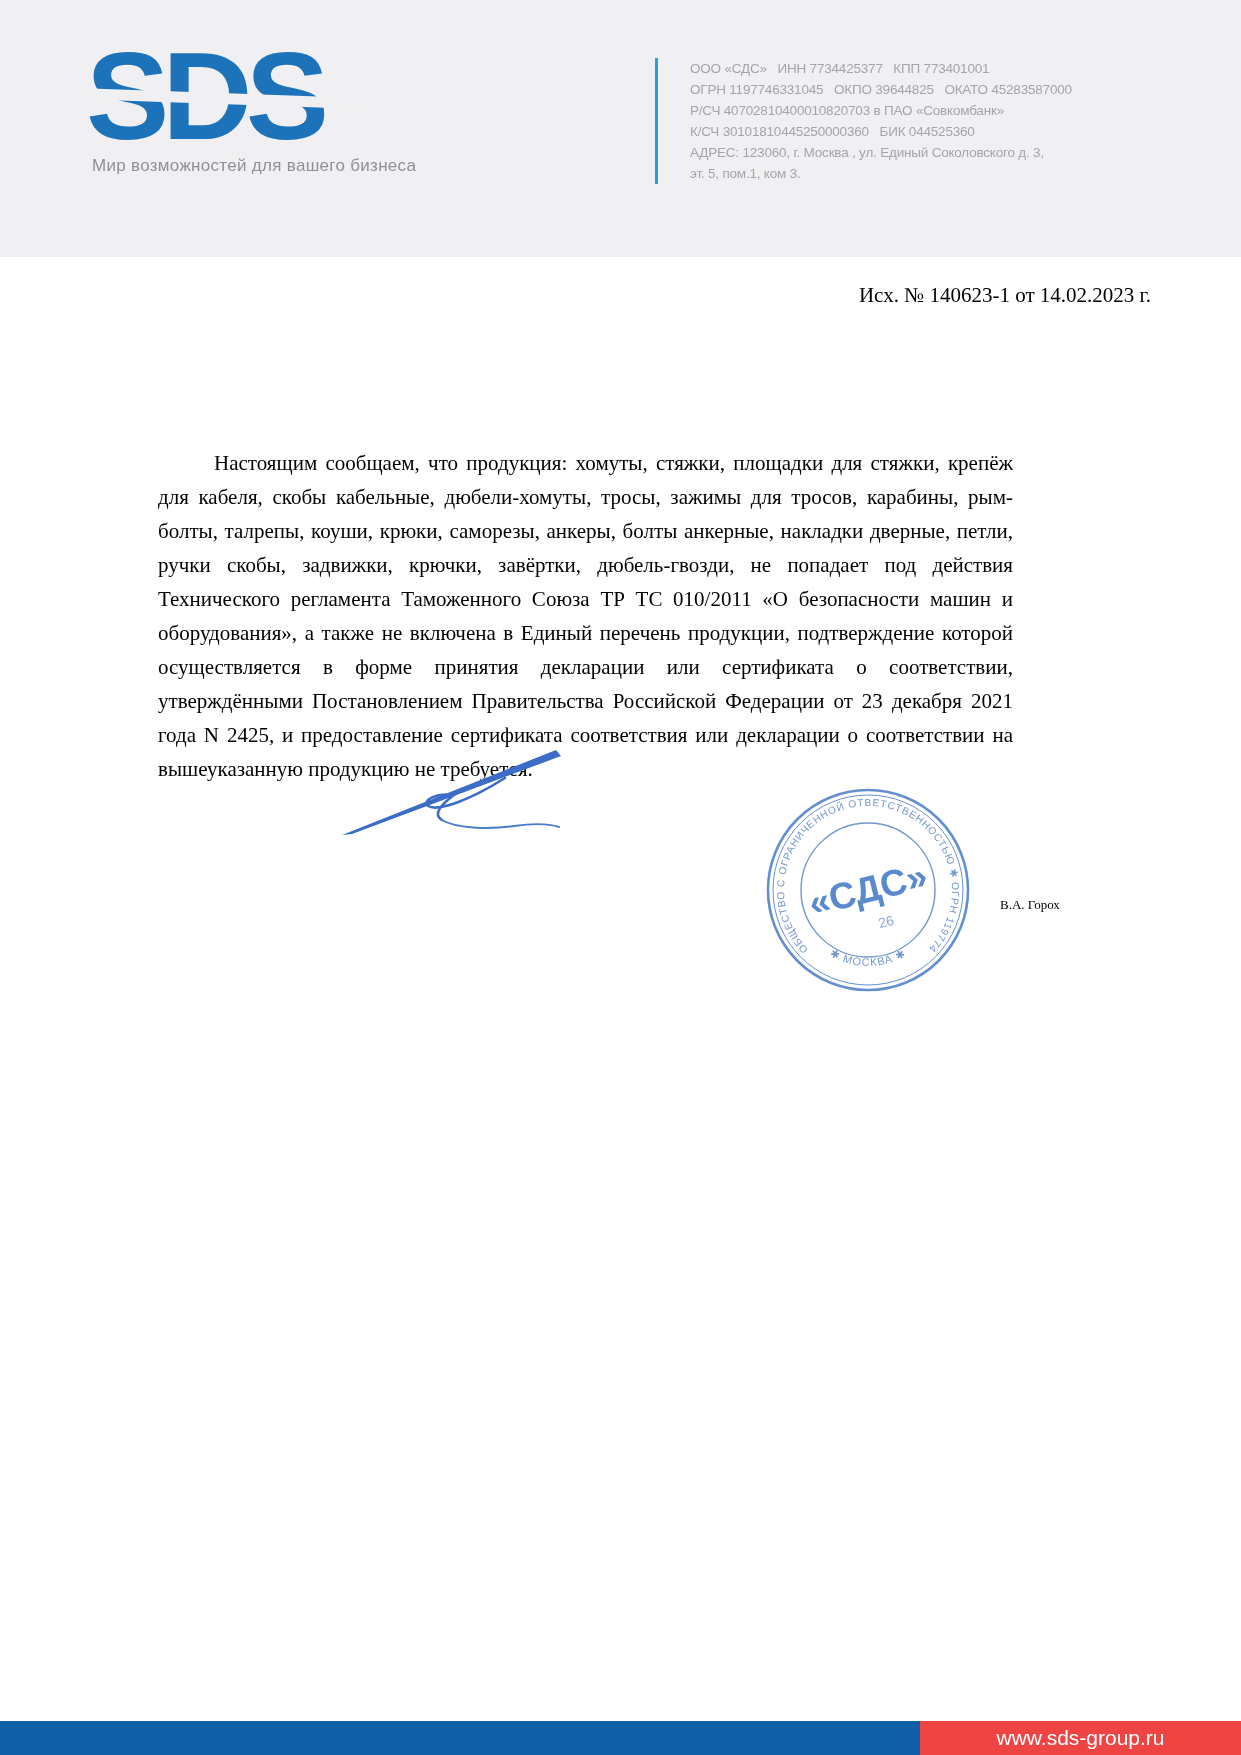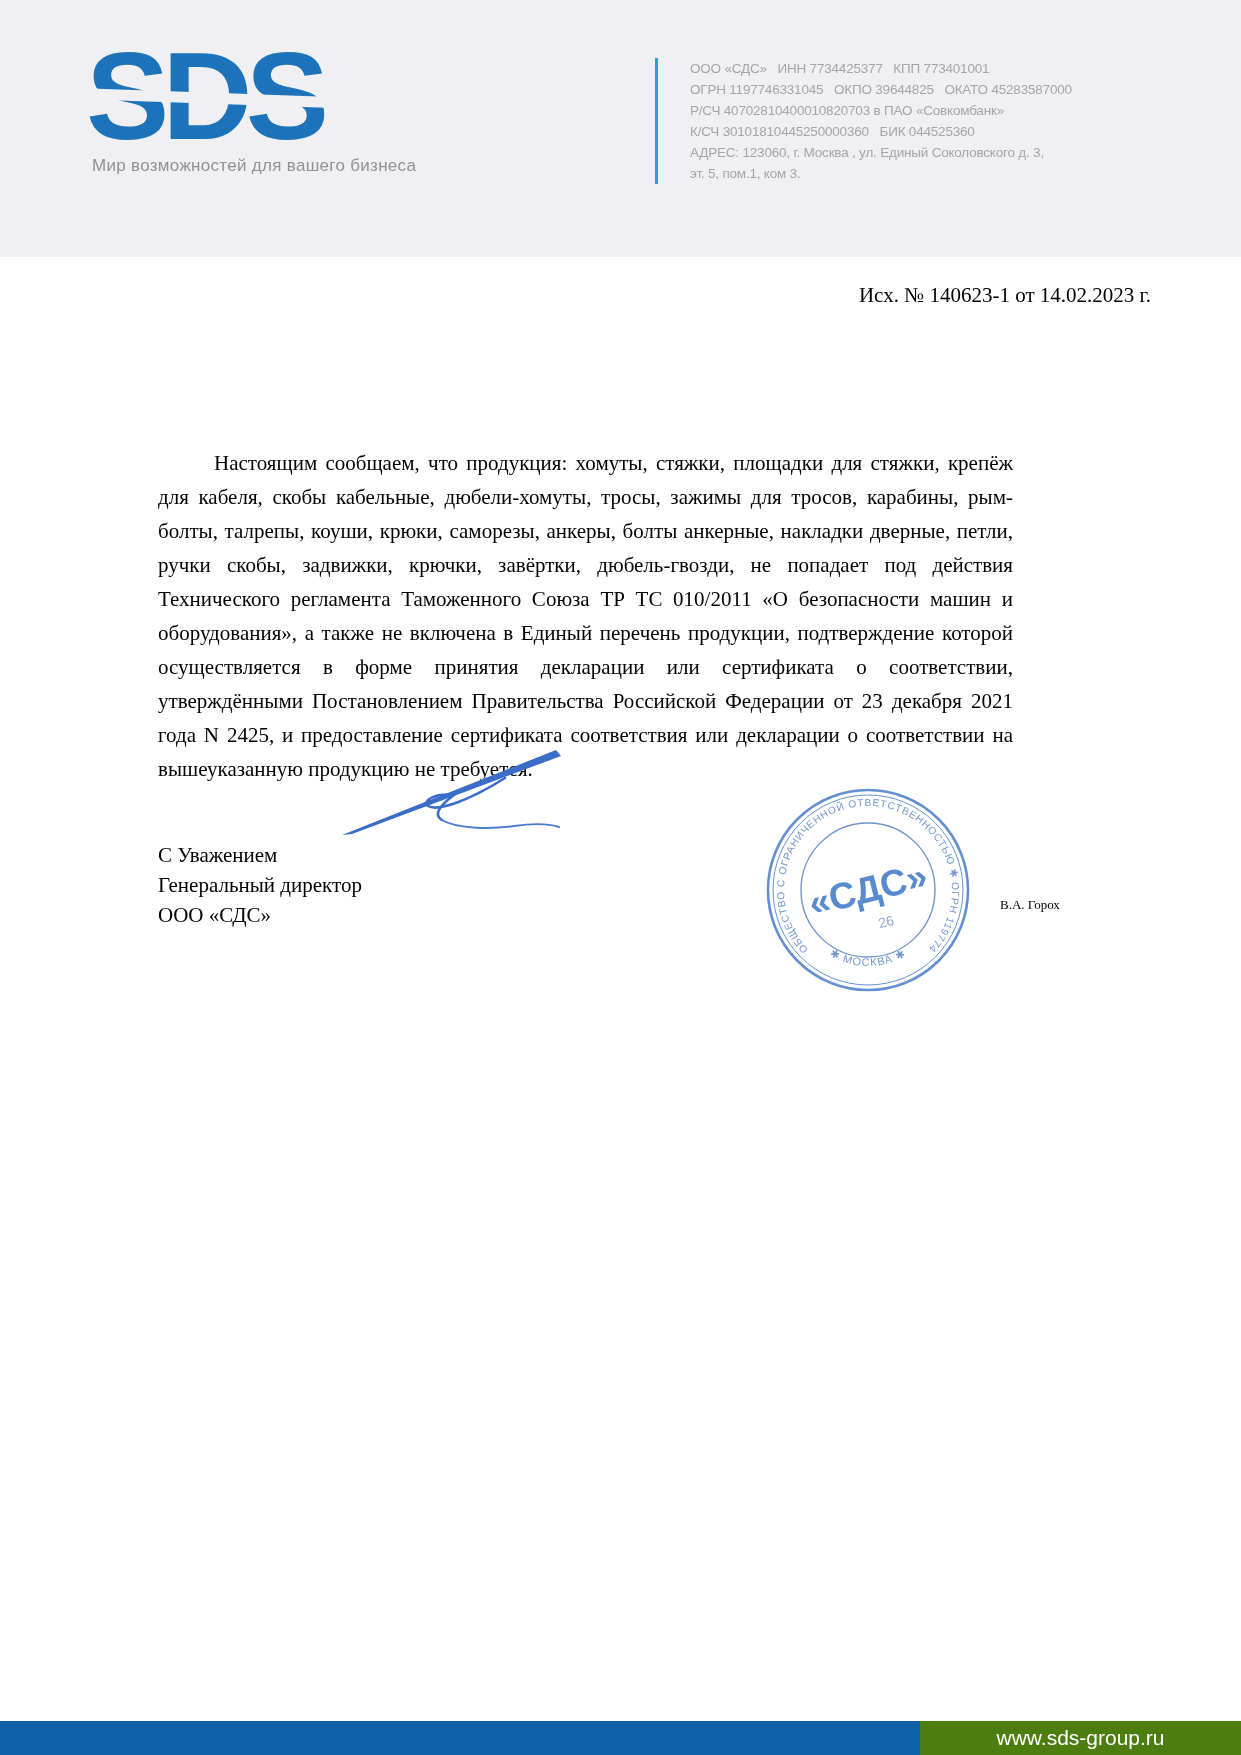--- a/index.html
+++ b/index.html
@@ -25,21 +25,21 @@
 
   
   .signature-block{position:absolute;left:158px;top:840px;font-size:21px;line-height:30px;color:#000;}
   .signer-name{position:absolute;left:1000px;top:897px;font-size:13px;color:#000;}
   .signature-svg{position:absolute;left:330px;top:738px;width:245px;height:100px;}
   .stamp-svg{position:absolute;left:762px;top:784px;width:212px;height:212px;opacity:.87;}
 
   
   .footer{position:absolute;left:0;top:1721px;width:1241px;height:34px;display:flex;}
   .footer-dark{width:920px;height:100%;background:#1060a7;}
-  .footer-light{flex:1;height:100%;background:#4d7c0f;display:flex;align-items:center;justify-content:center;}
+  .footer-light{flex:1;height:100%;background:#ef4444;display:flex;align-items:center;justify-content:center;}
   .footer-site{font-family:"Liberation Sans",sans-serif;font-size:21px;color:#ffffff;text-decoration:none;}
 </style>
 </head>
 <body>
 
 <div class="page">
 
   <div class="header">
     <div class="logo-block">
       <div class="logo-text">SDS</div>
@@ -58,25 +58,20 @@
 
   <div class="recipient-block">
     <div>Исх. № 140623-1 от 14.02.2023 г.</div>
   </div>
 
 
   <div class="body-text">
     <p class="indent">Настоящим сообщаем, что продукция: хомуты, стяжки, площадки для стяжки, крепёж для кабеля, скобы кабельные, дюбели-хомуты, тросы, зажимы для тросов, карабины, рым-болты, талрепы, коуши, крюки, саморезы, анкеры, болты анкерные, накладки дверные, петли, ручки скобы, задвижки, крючки, завёртки, дюбель-гвозди, не попадает под действия Технического регламента Таможенного Союза ТР ТС 010/2011 «О безопасности машин и оборудования», а также не включена в Единый перечень продукции, подтверждение которой осуществляется в форме принятия декларации или сертификата о соответствии, утверждёнными Постановлением Правительства Российской Федерации от 23 декабря 2021 года N 2425, и предоставление сертификата соответствия или декларации о соответствии на вышеуказанную продукцию не требуется.</p>
   </div>
 
-  <div class="signature-block">
-    <div>С Уважением</div>
-    <div>Генеральный директор</div>
-    <div>ООО «СДС»</div>
-  </div>
 
   <svg class="signature-svg" viewBox="0 0 245 100">
     <path d="M 12 97 L 226 12 L 231 18 L 22 96 Z" fill="#3a6cc8" stroke="none"></path>
     <path d="M 175 40 C 140 62 108 74 98 68 C 92 63 104 55 124 57 C 112 66 102 76 112 82" fill="none" stroke="#3a6cc8" stroke-width="2.6" stroke-linecap="round"></path>
     <path d="M 112 82 C 125 90 158 92 184 88 C 205 85 220 86 229 89" fill="none" stroke="#4a7cd0" stroke-width="2" stroke-linecap="round"></path>
   </svg>
 
   <svg class="stamp-svg" viewBox="0 0 212 212">
     <defs>
       <path id="ringPath" d="M 46.6 165.4 A 84 84 0 1 1 165.4 165.4"></path>

